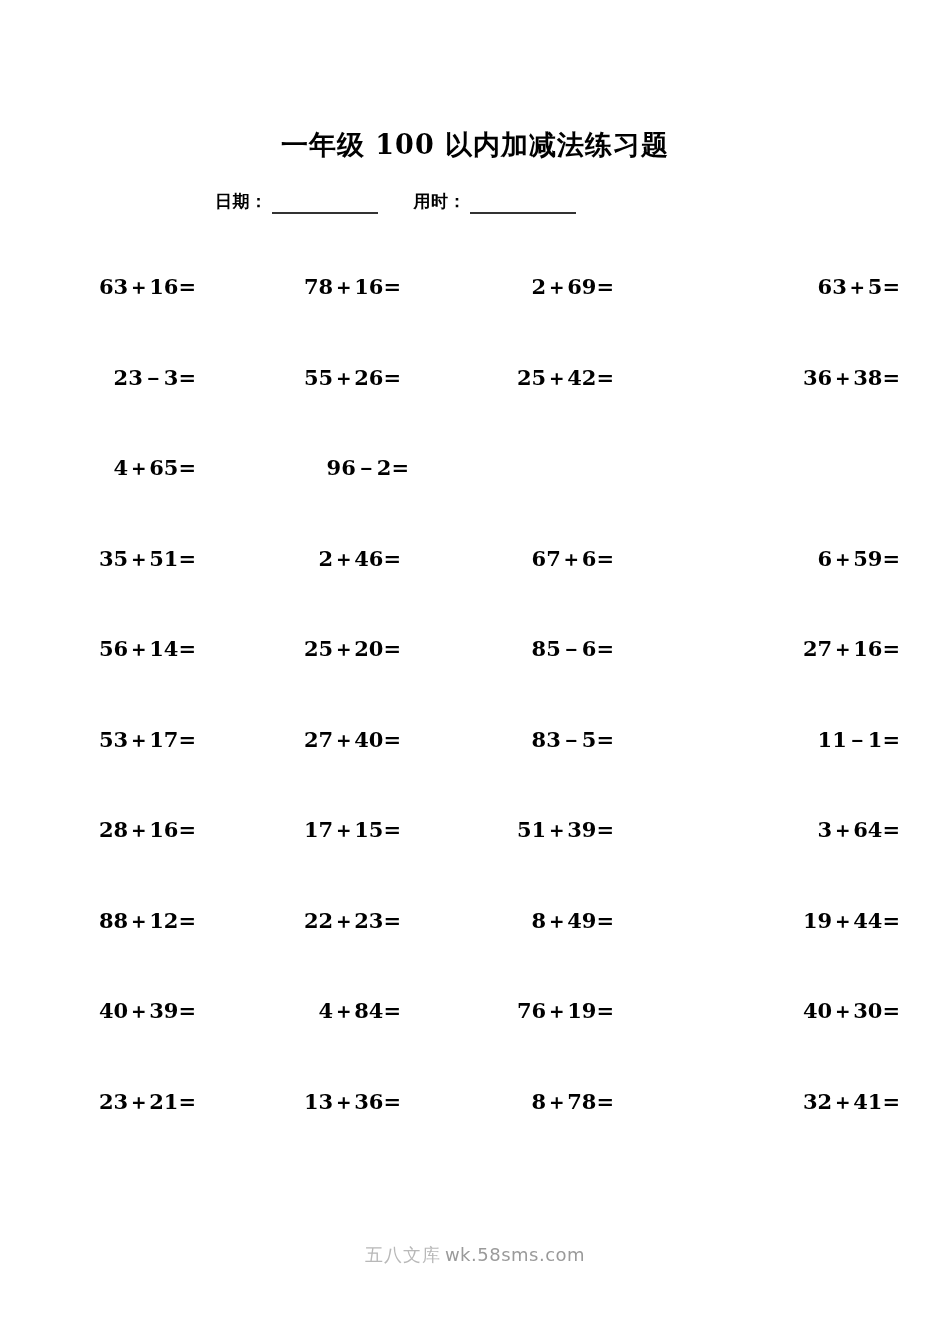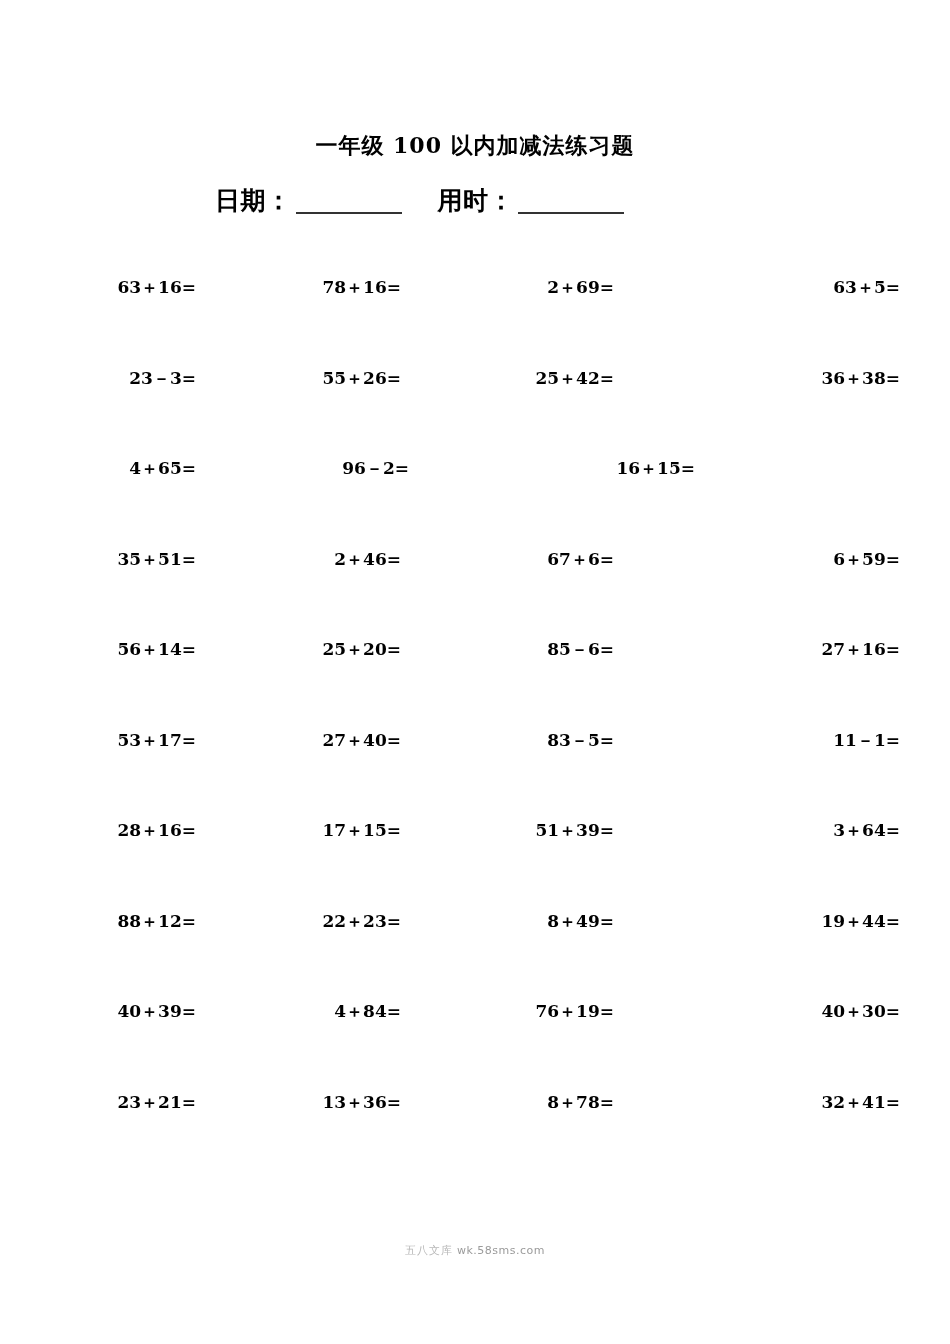--- a/index.html
+++ b/index.html
@@ -24,37 +24,37 @@
   }
 
   
   .worksheet-title {
     position: absolute;
     left: 0;
     top: 126px;
     width: 950px;
     text-align: center;
     font-family: "DejaVu Serif", "Liberation Serif", serif;
-    font-size: 22px;
+    font-size: 27px;
     font-weight: 700;
     letter-spacing: 1px;
     line-height: 38px;
     white-space: nowrap;
   }
 
   .meta-row {
     position: absolute;
     left: 215px;
     top: 184px;
     width: 520px;
     height: 30px;
     display: flex;
     align-items: flex-end;
     font-family: "DejaVu Serif", "Liberation Serif", serif;
-    font-size: 25px;
+    font-size: 17px;
     font-weight: 700;
     line-height: 26px;
   }
   .meta-group {
     display: flex;
     align-items: flex-end;
   }
   .meta-label {
     white-space: nowrap;
     letter-spacing: 0.5px;
@@ -79,40 +79,40 @@
   }
   .problem-row {
     display: flex;
     height: 90.5px;
     align-items: flex-start;
   }
   .problem-cell {
     box-sizing: border-box;
     font-family: "DejaVu Serif", "Liberation Serif", serif;
     font-weight: 700;
-    font-size: 17px;
+    font-size: 21px;
     line-height: 30px;
     text-align: right;
     white-space: nowrap;
     letter-spacing: 0px;
   }
   .problem-cell.c1 { width: 196px; padding-right: 0px; }
   .problem-cell.c2 { width: 205px; padding-right: 0px; }
   .problem-cell.c3 { width: 213px; padding-right: 0px; }
   .problem-cell.c4 { width: 336px; padding-right: 50px; }
 
   
   .watermark {
     position: absolute;
     left: 0;
     top: 1243px;
     width: 950px;
     text-align: center;
     font-family: "DejaVu Sans", "Liberation Sans", sans-serif;
-    font-size: 11px;
+    font-size: 18px;
     color: #b8b8b8;
     letter-spacing: 0.5px;
     white-space: nowrap;
   }
   .watermark .wm-cn { letter-spacing: 1px; }
   .watermark .wm-url { margin-left: 4px; font-weight: 400; color: #9a9a9a; }
 </style>
 </head>
 <body>
 
@@ -144,21 +144,20 @@
     <div class="problem-row">
       <div class="problem-cell c1">23－3=</div>
       <div class="problem-cell c2">55＋26=</div>
       <div class="problem-cell c3">25＋42=</div>
       <div class="problem-cell c4">36＋38=</div>
     </div>
 
     <div class="problem-row">
       <div class="problem-cell c1">4＋65=</div>
       <div class="problem-cell c3">96－2=</div>
-      <div class="problem-cell c4">16＋15=</div>
     </div>
 
     <div class="problem-row">
       <div class="problem-cell c1">35＋51=</div>
       <div class="problem-cell c2">2＋46=</div>
       <div class="problem-cell c3">67＋6=</div>
       <div class="problem-cell c4">6＋59=</div>
     </div>
 
     <div class="problem-row">

